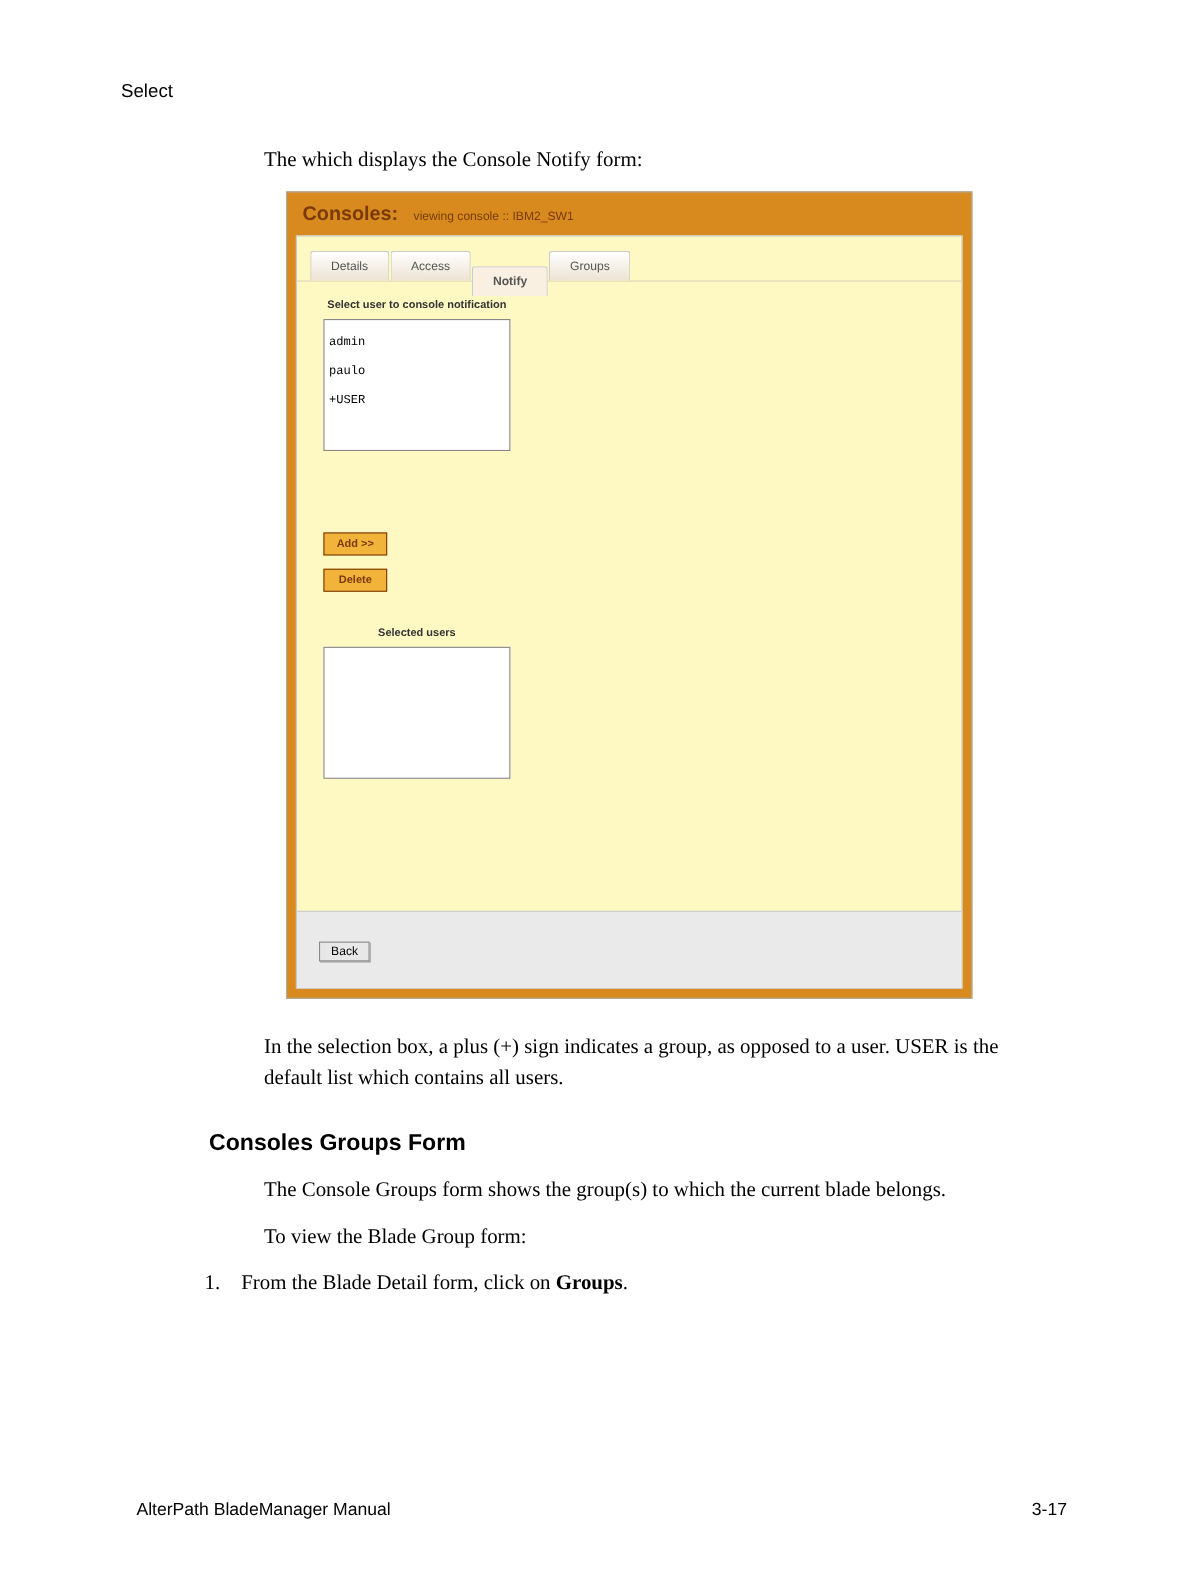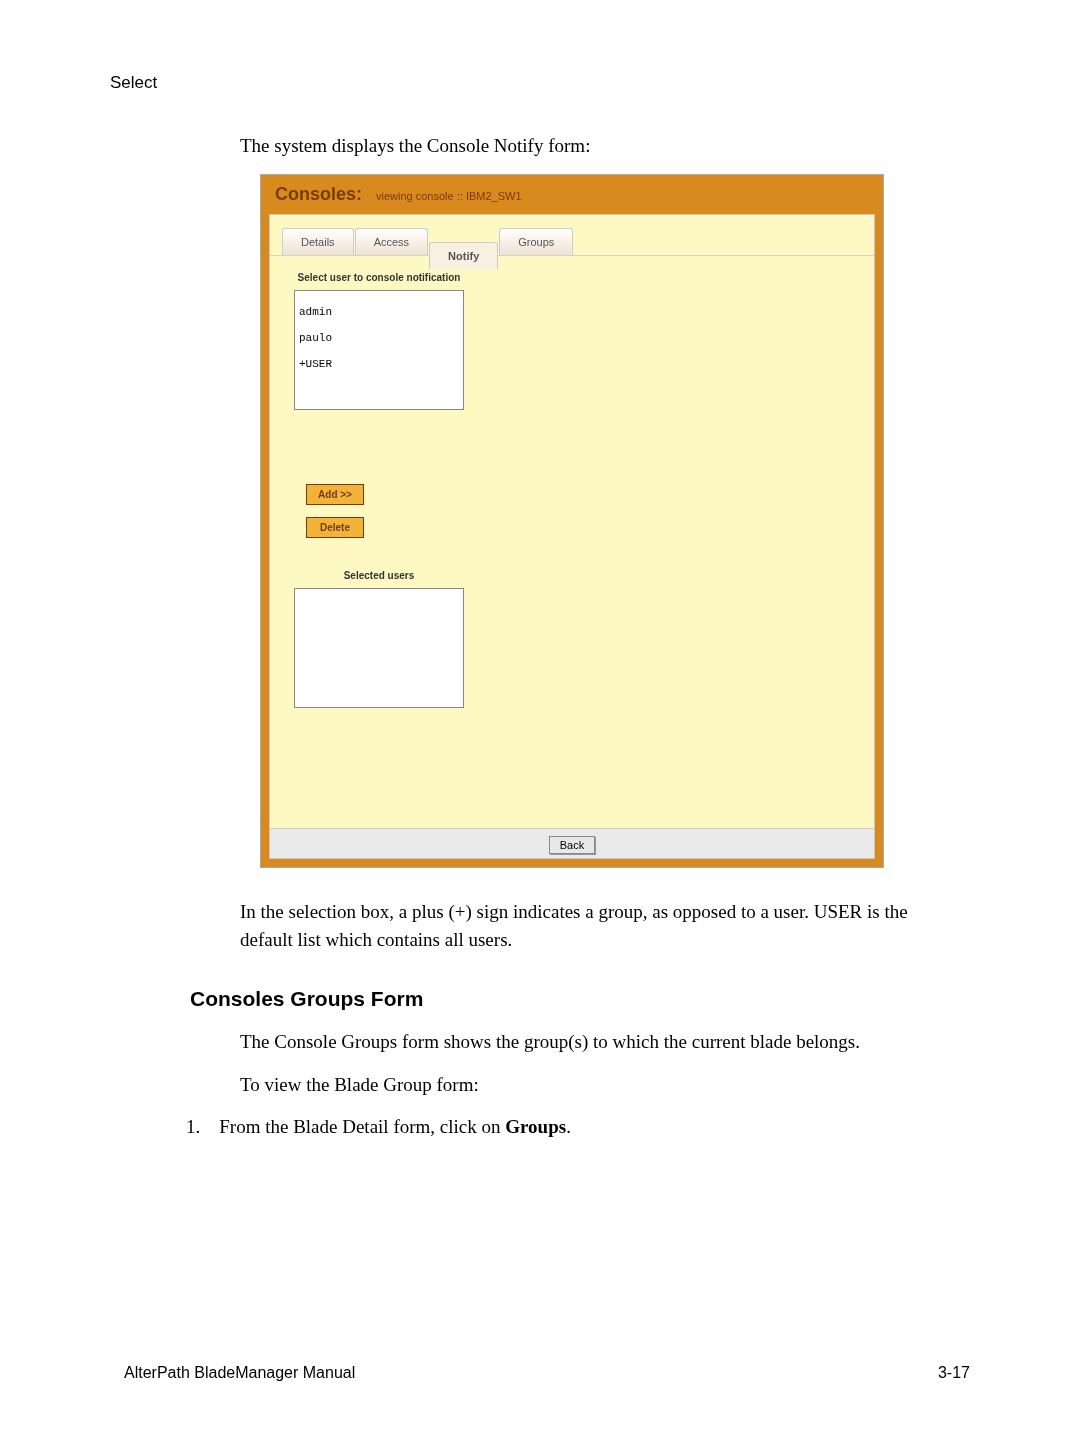--- a/index.html
+++ b/index.html
@@ -140,26 +140,25 @@
       font-family: Verdana, Arial, sans-serif;
       font-size: 10px;
       font-weight: bold;
       color: #7a3a08;
       background: #f2b33a;
       border: 1px solid #7a3a08;
       padding: 2px 6px;
       cursor: pointer;
       min-width: 44px;
       text-align: center;
-      margin-left: 12px;
     }
     .ss-footer {
       background: #eaeaea;
-      padding: 0;
-      text-align: center;
+      padding: 20px;
+      text-align: left;
       border-top: 1px solid #ccc;
     }
     .back-btn {
       font-family: Verdana, Arial, sans-serif;
       font-size: 11px;
       background: #e8e8e8;
       border: 1px solid #888;
       padding: 2px 10px;
       cursor: pointer;
       box-shadow: 1px 1px 0 #999;
@@ -176,21 +175,21 @@
     }
     .strong {
       font-weight: bold;
     }
   </style>
 </head>
 <body>
 
 <div class="section-label">Select</div>
 
-<p class="body-text">The system displays the Console Notify form:</p>
+<p class="body-text">The which displays the Console Notify form:</p>
 
 <div class="screenshot-wrap">
   <div class="screenshot">
     <div class="ss-header">
       <span class="ss-title">Consoles:</span>
       <span class="ss-subtitle">viewing console  ::  IBM2_SW1</span>
     </div>
     <div class="ss-panel">
       <div class="tab-row">
         <div class="tab">Details</div>

